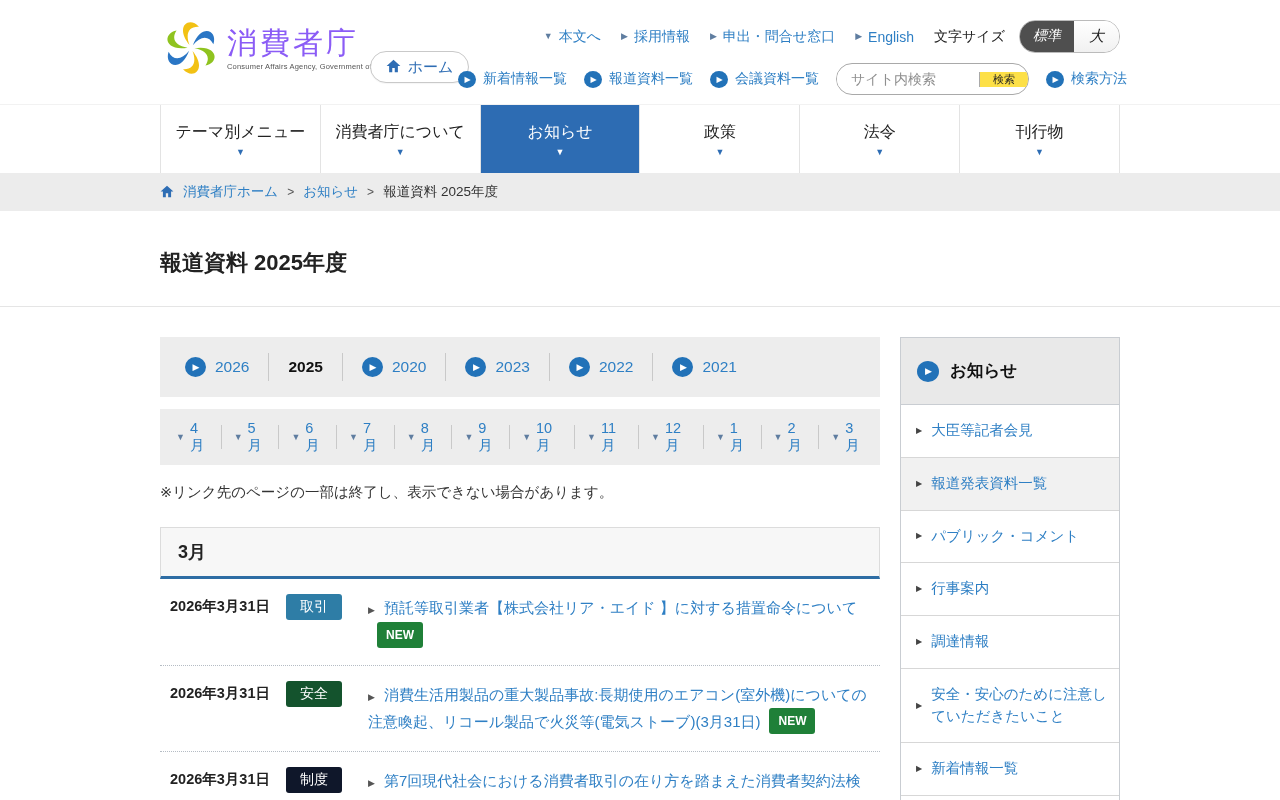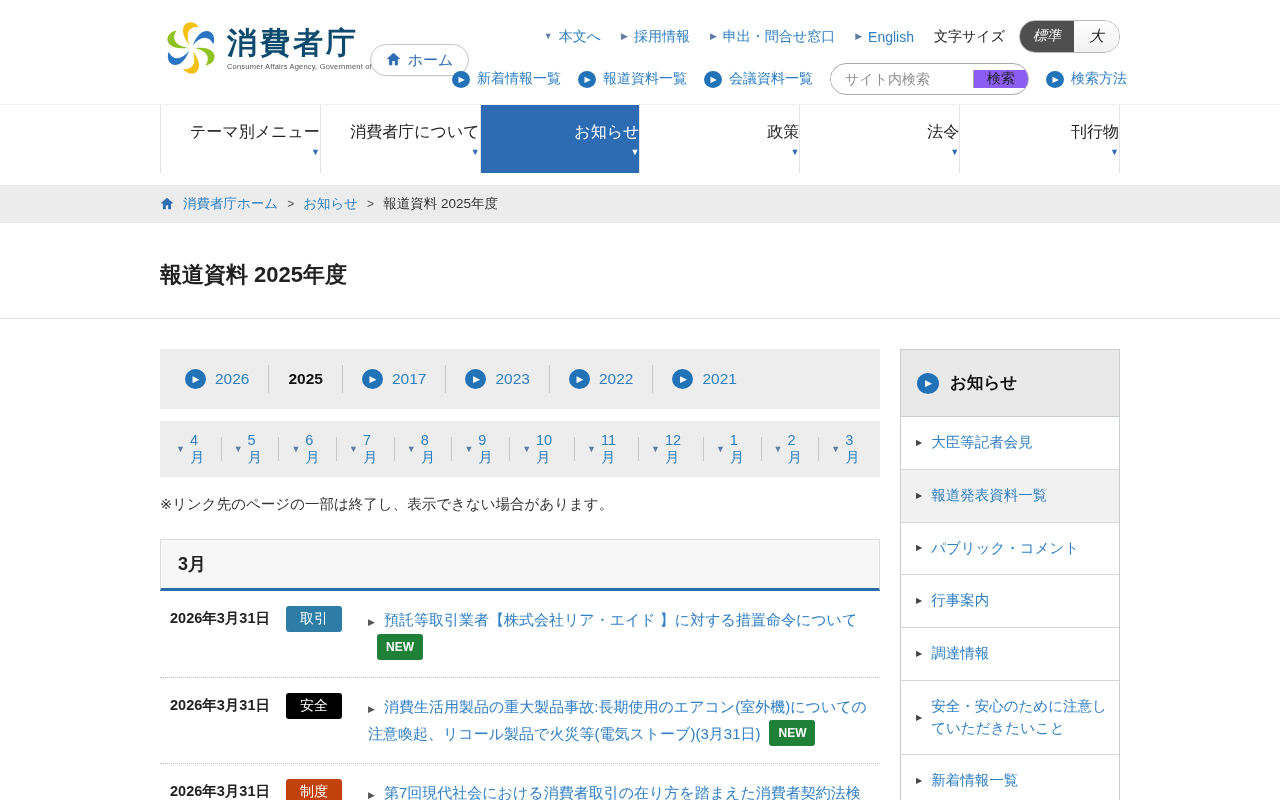--- a/index.html
+++ b/index.html
@@ -4,58 +4,58 @@
 <style>
   html,body{margin:0;padding:0;width:1280px;height:800px;overflow:hidden;background:#fff;
     font-family:"Liberation Sans","DejaVu Sans",sans-serif;color:#222;}
   .link{color:#2e7fc4;cursor:pointer;}
 
   
   .header{position:relative;height:104px;background:#fff;border-bottom:1px solid #f2f2f2;}
   .logo-area{position:absolute;left:163px;top:16px;display:flex;align-items:flex-start;}
   .logo-icon{width:56px;height:64px;}
   .logo-text{margin-left:8px;padding-top:10px;}
-  .logo-title{font-size:30px;font-weight:bold;color:#0c4a6e;letter-spacing:3px;line-height:1.1;}
+  .logo-title{font-size:30px;font-weight:normal;color:#8b5cf6;letter-spacing:3px;line-height:1.1;}
   .logo-sub{font-size:7.5px;color:#555;margin-top:3px;letter-spacing:.2px;}
-  .home-btn{position:absolute;left:370px;top:44px;width:97px;height:30px;border:1px solid #c9c9c9;
+  .home-btn{position:absolute;left:370px;top:51px;width:97px;height:30px;border:1px solid #c9c9c9;
     border-radius:16px;display:flex;align-items:center;justify-content:center;gap:7px;background:#fff;
     box-shadow:0 1px 1px rgba(0,0,0,.04);cursor:pointer;}
   .home-btn .txt{font-size:15px;color:#2e6db4;}
   .util-row{position:absolute;top:20px;right:160px;display:flex;align-items:center;gap:20px;font-size:14px;}
   .util-link{display:flex;align-items:center;gap:6px;}
   .tri{font-size:9px;color:#5f7da0;line-height:1;}
   .fs-label{color:#222;}
   .fs-toggle{display:flex;border:1px solid #bbb;border-radius:16px;overflow:hidden;margin-left:-6px;font-style:italic;}
   .fs-std{background:#4f4f4f;color:#fff;padding:6px 13px;font-size:14px;cursor:pointer;}
   .fs-big{background:linear-gradient(#fff,#f1f1f1);color:#222;padding:6px 15px;font-size:15px;cursor:pointer;}
   .quick-row{position:absolute;top:63px;right:153px;display:flex;align-items:center;gap:17px;font-size:14px;}
   .quick-link{display:flex;align-items:center;gap:7px;}
   .cicon{width:17px;height:17px;border-radius:50%;background:#2272b8;color:#fff;display:inline-flex;
     align-items:center;justify-content:center;font-size:8px;flex:none;padding-left:1px;}
   .search-pill{display:flex;align-items:center;border:1px solid #a9a9a9;border-radius:16px;overflow:hidden;
     height:30px;background:#fff;}
   .search-input{border:none;outline:none;width:128px;padding:0 0 0 14px;font-size:14px;
     font-family:"Liberation Sans","DejaVu Sans",sans-serif;color:#333;}
   .search-input::placeholder{color:#8f8f8f;}
-  .search-btn{border:none;border-left:1px solid #a9a9a9;background:#8b5cf6;padding:0 13px;font-size:14px;
+  .search-btn{border:none;border-left:1px solid #a9a9a9;background:#fde047;padding:0 13px;font-size:11px;
     color:#222;cursor:pointer;font-family:inherit;}
 
   
   .nav{background:#fff;}
   .nav-inner{margin:0 160px;display:flex;height:68px;}
-  .nav-item{width:160px;display:flex;flex-direction:column;align-items:flex-end;justify-content:center;gap:5px;
+  .nav-item{width:160px;display:flex;flex-direction:column;align-items:center;justify-content:center;gap:5px;
     font-size:16px;color:#222;border-right:1px solid #e3e3e3;cursor:pointer;background:#fff;}
   .nav-item:first-child{border-left:1px solid #e3e3e3;}
   .nav-item .tri{color:#2e6db4;}
   .nav-item.active{background:#2d6cb3;color:#fff;}
   .nav-item.active .tri{color:#fff;}
 
   
   .breadcrumb{height:38px;background:#ececec;display:flex;align-items:center;padding-left:160px;
-    font-size:13.5px;gap:9px;margin-top:12px;}
+    font-size:13.5px;gap:9px;}
   .bc-sep{color:#555;font-size:12px;}
   .bc-current{color:#333;}
   .home-glyph{display:inline-flex;margin-top:-2px;}
 
   
   .title-section{height:96px;border-bottom:1px solid #e5e5e5;box-sizing:border-box;padding:37px 0 0 160px;}
   .page-title{font-size:22px;font-weight:bold;color:#222;}
 
   
   .content{display:flex;margin:30px 160px 0;gap:20px;align-items:flex-start;}
@@ -244,21 +244,21 @@
     <div class="year-box">
       <span class="year-item">
         <span class="cicon">▶</span>
         <span class="link">2026</span>
       </span>
       <span class="year-item current">
         <span>2025</span>
       </span>
       <span class="year-item">
         <span class="cicon">▶</span>
-        <span class="link">2017</span>
+        <span class="link">2020</span>
       </span>
       <span class="year-item">
         <span class="cicon">▶</span>
         <span class="link">2023</span>
       </span>
       <span class="year-item">
         <span class="cicon">▶</span>
         <span class="link">2022</span>
       </span>
       <span class="year-item">
@@ -325,29 +325,29 @@
     <div class="news-row">
       <span class="news-date">2026年3月31日</span>
       <span class="cat-badge" style="background-color: rgb(46, 125, 166);">取引</span>
       <span class="news-body">
         <span class="tri">▶</span><span class="link">預託等取引業者【株式会社リア・エイド 】に対する措置命令について</span><span class="new-badge" style="background-color: rgb(31, 128, 56);">NEW</span>
       </span>
     </div>
 
     <div class="news-row">
       <span class="news-date">2026年3月31日</span>
-      <span class="cat-badge" style="background-color: #000000;">安全</span>
+      <span class="cat-badge" style="background-color: #14532d;">安全</span>
       <span class="news-body">
         <span class="tri">▶</span><span class="link">消費生活用製品の重大製品事故:長期使用のエアコン(室外機)についての注意喚起、リコール製品で火災等(電気ストーブ)(3月31日)</span><span class="new-badge" style="background-color: rgb(31, 128, 56);">NEW</span>
       </span>
     </div>
 
     <div class="news-row">
       <span class="news-date">2026年3月31日</span>
-      <span class="cat-badge" style="background-color: #c2410c;">制度</span>
+      <span class="cat-badge" style="background-color: #0f172a;">制度</span>
       <span class="news-body">
         <span class="tri">▶</span><span class="link">第7回現代社会における消費者取引の在り方を踏まえた消費者契約法検討会ワーキンググループについて</span>
       </span>
     </div>
 
   </div>
 
   <div class="sidebar">
     <div class="side-head">
       <span class="cicon">▶</span>

